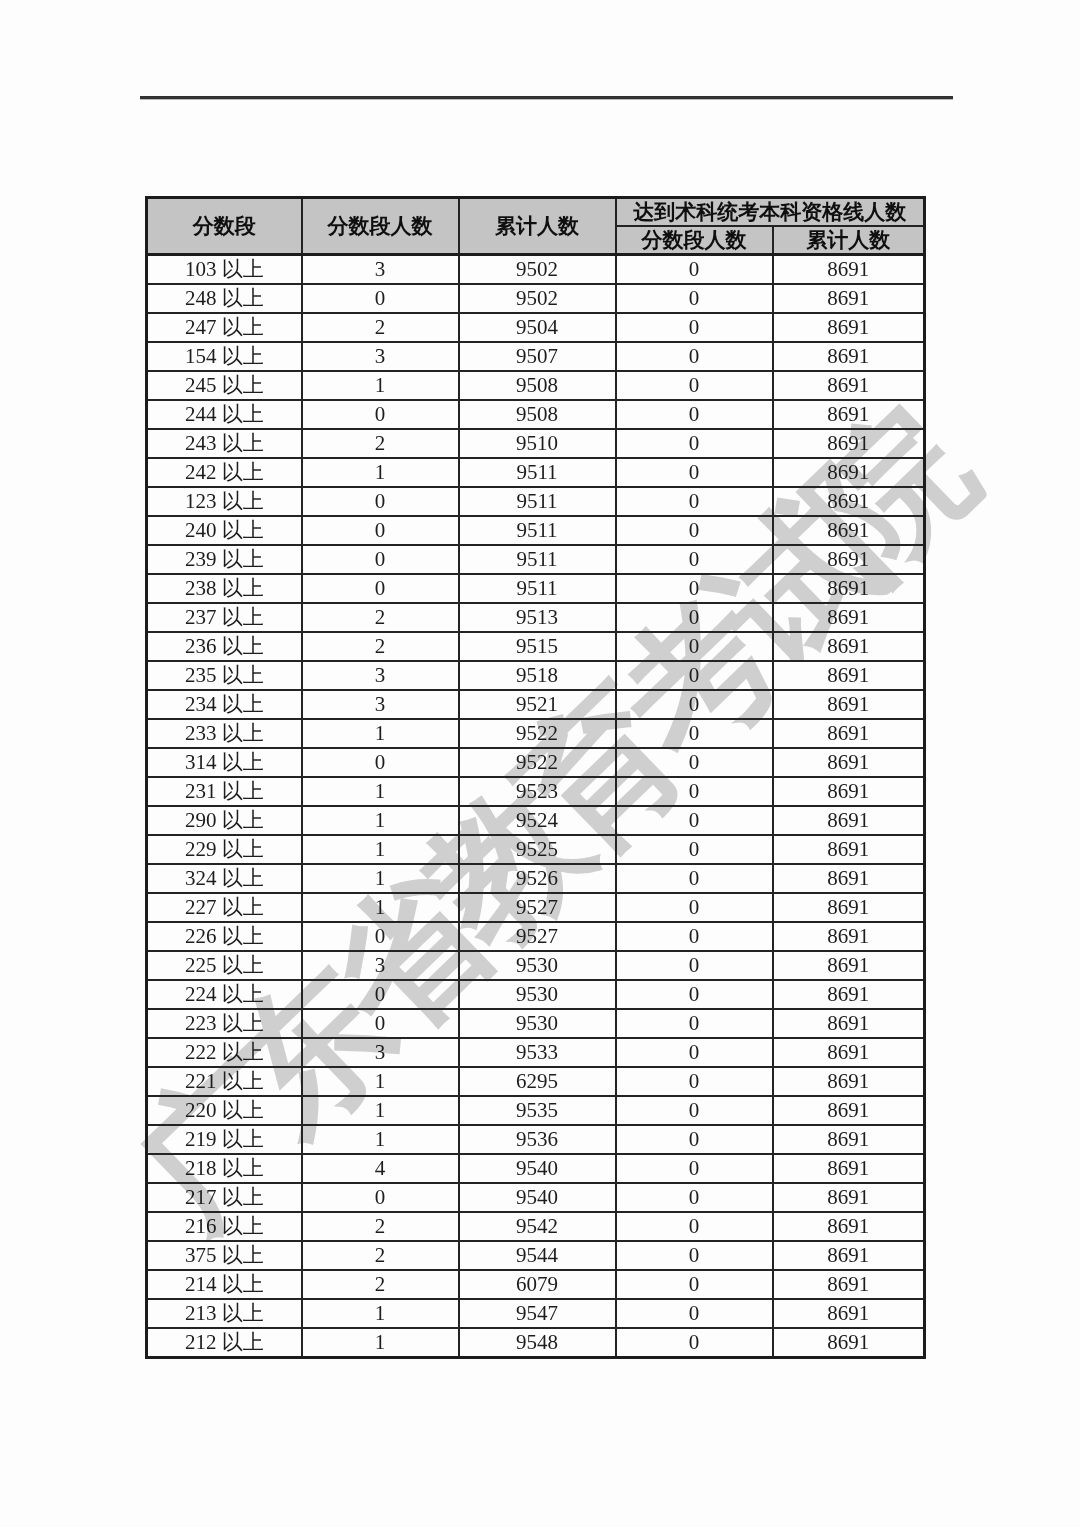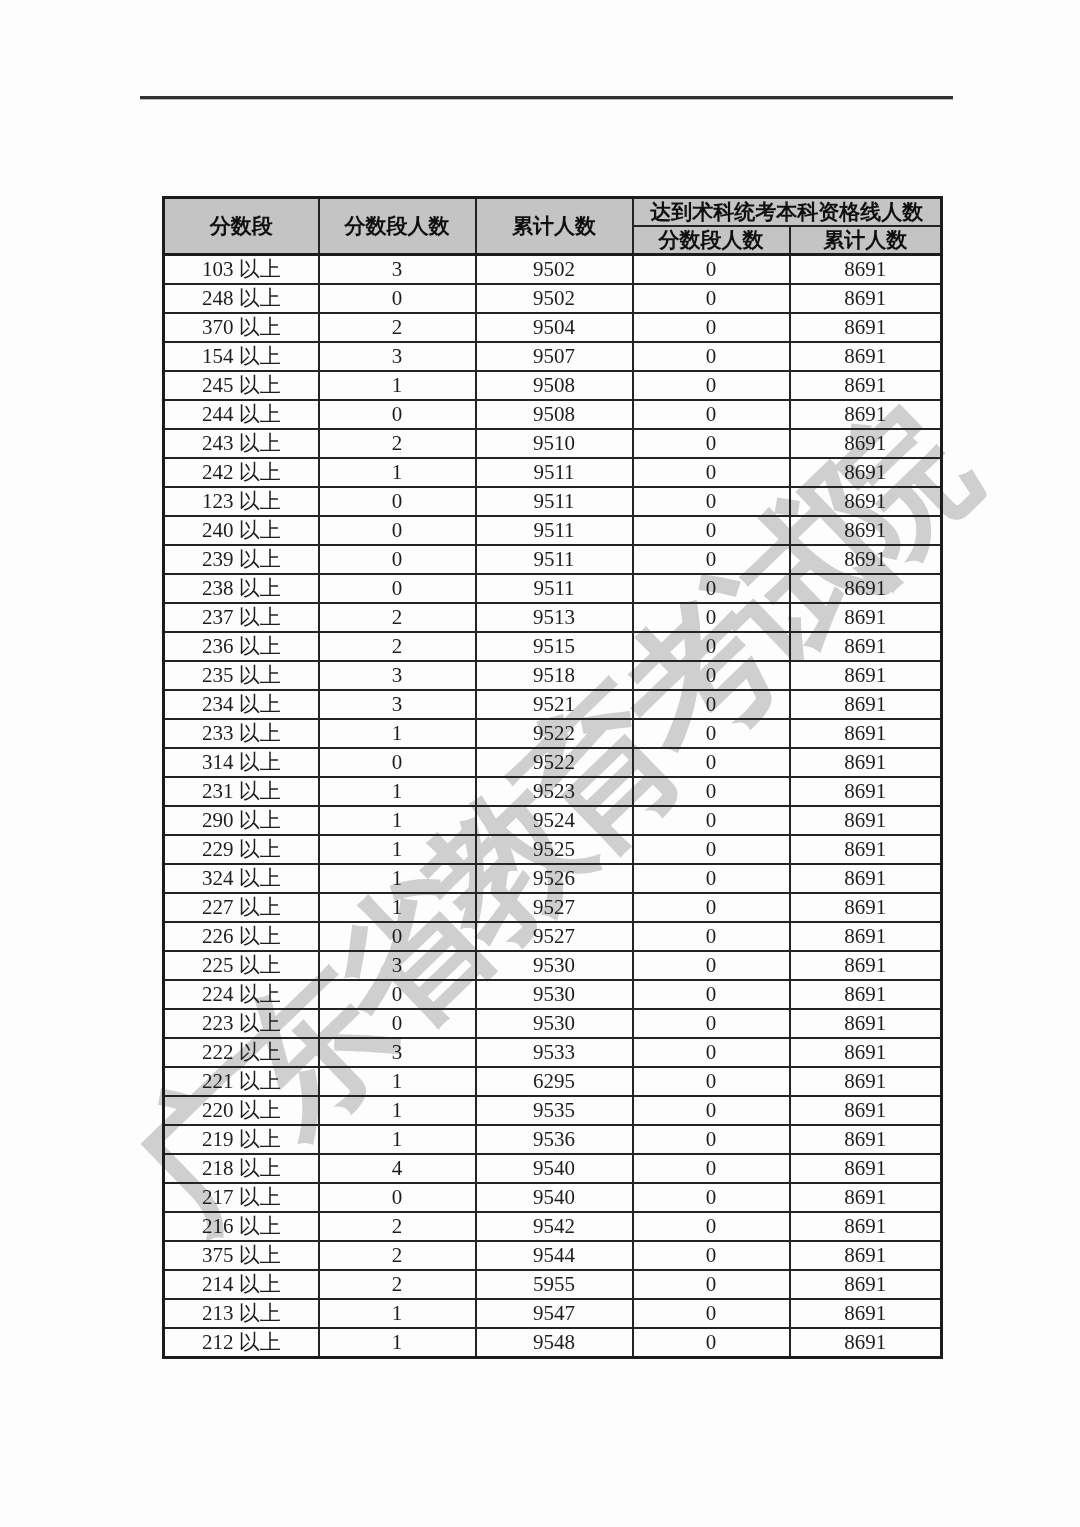--- a/index.html
+++ b/index.html
@@ -30,21 +30,21 @@
     font-size: 150px;
     font-weight: 700;
     letter-spacing: -16px;
     color: #c7c7c7;
     opacity: 0.85;
     z-index: 0;
     user-select: none;
   }
   table.score-table {
     position: absolute;
-    left: 162px; top: 196px;
+    left: 145px; top: 196px;
     width: 778px;
     border-collapse: collapse;
     table-layout: fixed;
     z-index: 1;
     background: transparent;
   }
   .score-table col.c1 { width: 155px; }
   .score-table col.c2 { width: 157px; }
   .score-table col.c3 { width: 157px; }
   .score-table col.c4 { width: 157px; }
@@ -111,21 +111,21 @@
           <td>8691</td>
         </tr>
         <tr>
           <td>248 以上</td>
           <td>0</td>
           <td>9502</td>
           <td>0</td>
           <td>8691</td>
         </tr>
         <tr>
-          <td>370 以上</td>
+          <td>247 以上</td>
           <td>2</td>
           <td>9504</td>
           <td>0</td>
           <td>8691</td>
         </tr>
         <tr>
           <td>154 以上</td>
           <td>3</td>
           <td>9507</td>
           <td>0</td>
@@ -344,21 +344,21 @@
         <tr>
           <td>375 以上</td>
           <td>2</td>
           <td>9544</td>
           <td>0</td>
           <td>8691</td>
         </tr>
         <tr>
           <td>214 以上</td>
           <td>2</td>
-          <td>5955</td>
+          <td>6079</td>
           <td>0</td>
           <td>8691</td>
         </tr>
         <tr>
           <td>213 以上</td>
           <td>1</td>
           <td>9547</td>
           <td>0</td>
           <td>8691</td>
         </tr>

